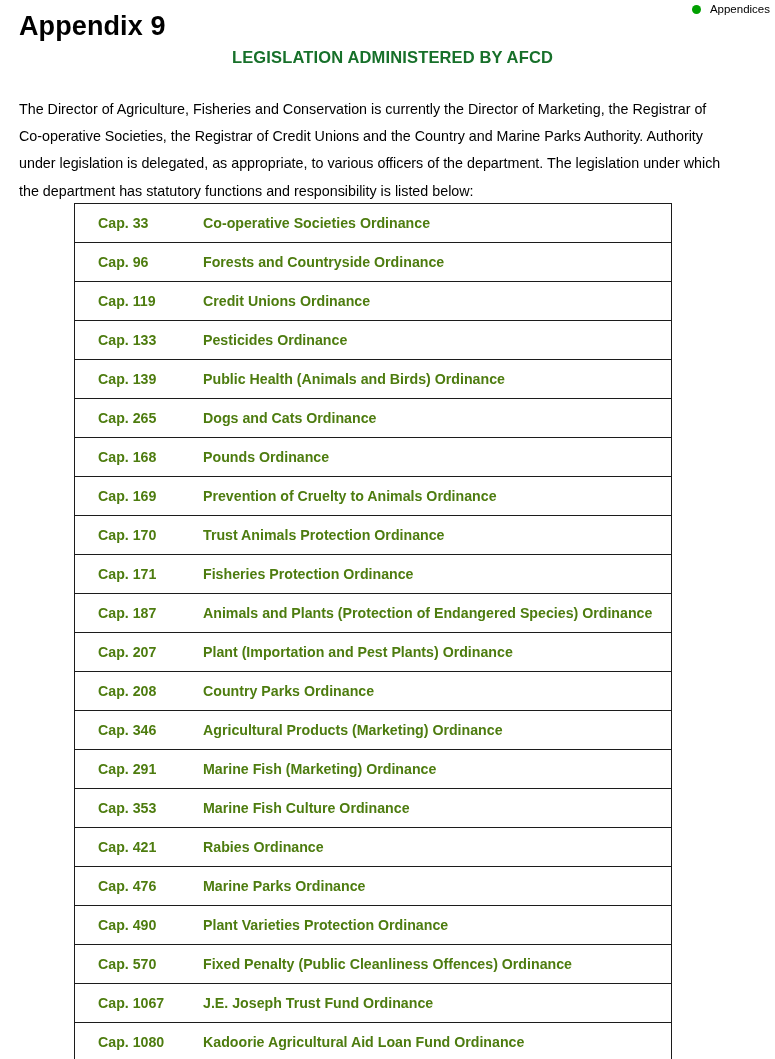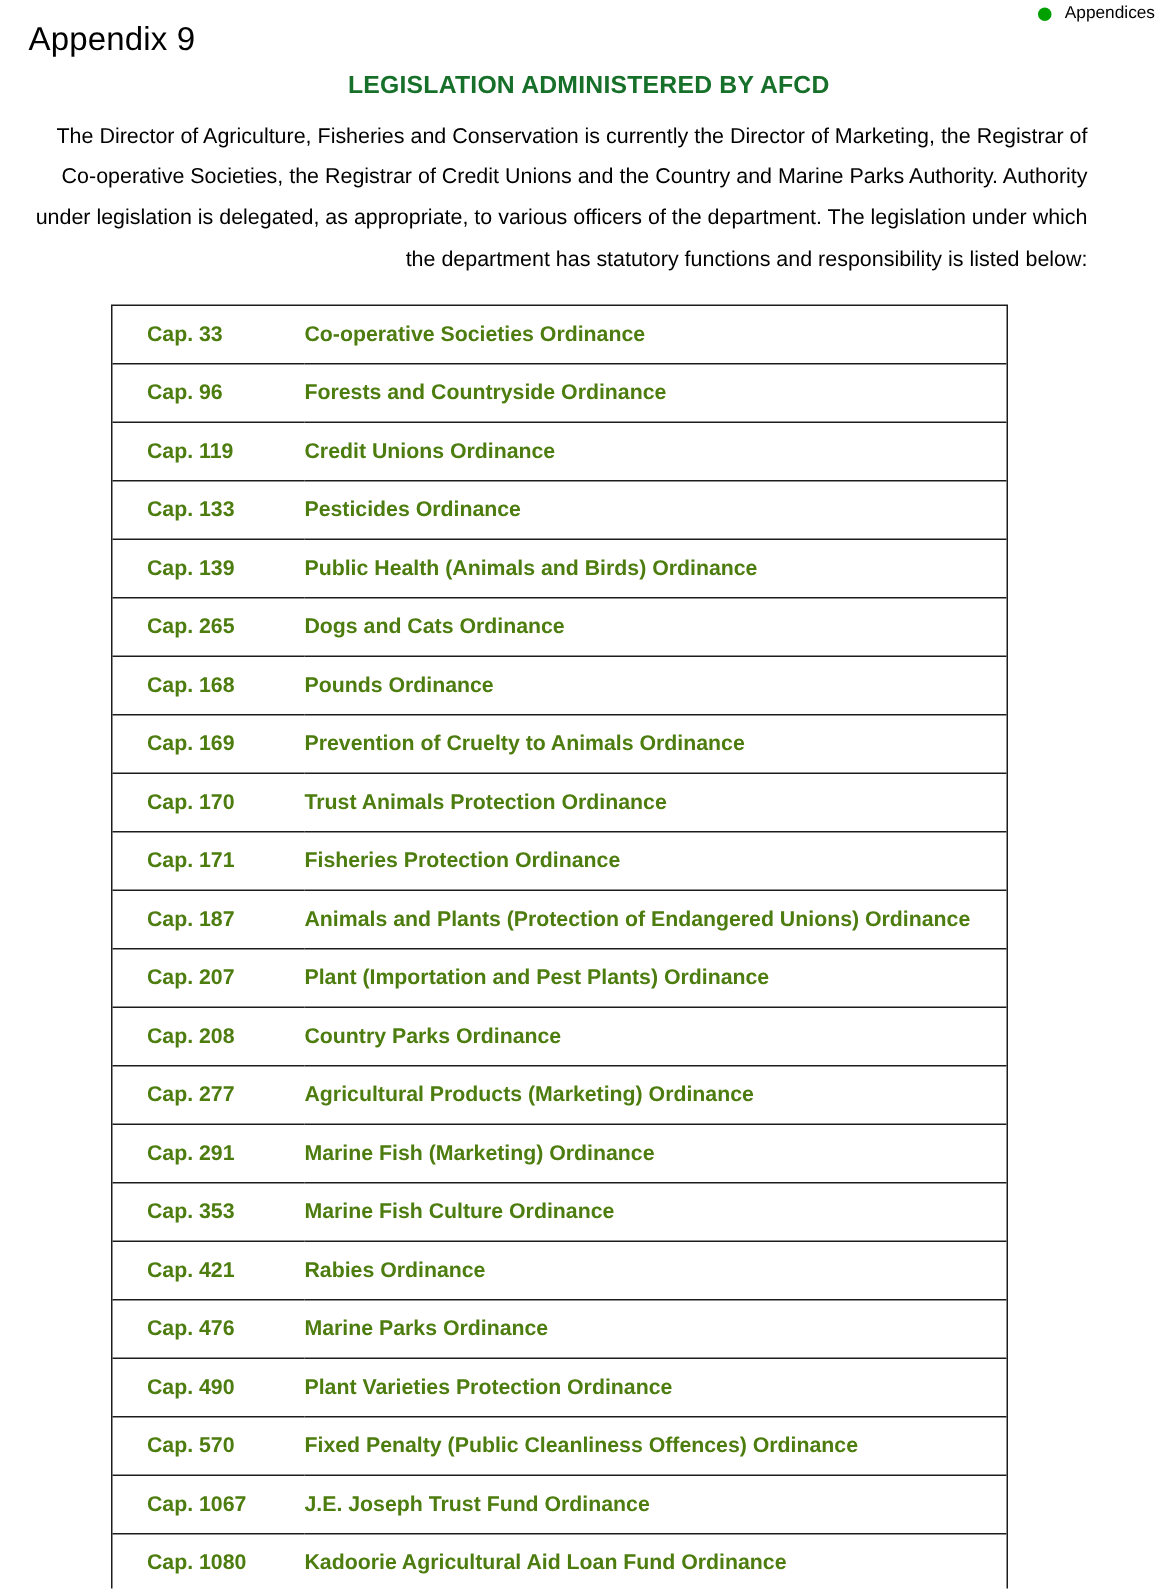--- a/index.html
+++ b/index.html
@@ -35,22 +35,22 @@
     background: #00a000;
     display: inline-block;
     flex: 0 0 auto;
   }
 
   
   .appendix-title {
     position: absolute;
     left: 19px;
     top: 12px;
-    font-size: 22px;
-    font-weight: normal;
+    font-size: 27px;
+    font-weight: bold;
     letter-spacing: 0.1px;
     line-height: 28px;
   }
 
   
   .doc-heading {
     position: absolute;
     left: 0;
     right: 0;
     top: 46px;
@@ -61,26 +61,26 @@
     letter-spacing: 0.15px;
     line-height: 22px;
     padding-right: 8px;
     margin-left: 18px;
   }
 
   
   .intro {
     position: absolute;
     left: 19px;
-    top: 78px;
+    top: 96px;
     width: 706px;
     font-size: 14.3px;
     line-height: 27.2px;
     color: #000000;
-    text-align: right;
+    text-align: left;
   }
 
   
   .legislation-table {
     position: absolute;
     left: 74px;
     top: 203px;
     width: 596px;
     border: 1.6px solid #1c1c1c;
     border-collapse: collapse;
@@ -167,32 +167,32 @@
         <tr>
           <td class="cap">Cap. 170</td>
           <td class="title">Trust Animals Protection Ordinance</td>
         </tr>
         <tr>
           <td class="cap">Cap. 171</td>
           <td class="title">Fisheries Protection Ordinance</td>
         </tr>
         <tr>
           <td class="cap">Cap. 187</td>
-          <td class="title">Animals and Plants (Protection of Endangered Unions) Ordinance</td>
+          <td class="title">Animals and Plants (Protection of Endangered Species) Ordinance</td>
         </tr>
         <tr>
           <td class="cap">Cap. 207</td>
           <td class="title">Plant (Importation and Pest Plants) Ordinance</td>
         </tr>
         <tr>
           <td class="cap">Cap. 208</td>
           <td class="title">Country Parks Ordinance</td>
         </tr>
         <tr>
-          <td class="cap">Cap. 277</td>
+          <td class="cap">Cap. 346</td>
           <td class="title">Agricultural Products (Marketing) Ordinance</td>
         </tr>
         <tr>
           <td class="cap">Cap. 291</td>
           <td class="title">Marine Fish (Marketing) Ordinance</td>
         </tr>
         <tr>
           <td class="cap">Cap. 353</td>
           <td class="title">Marine Fish Culture Ordinance</td>
         </tr>

